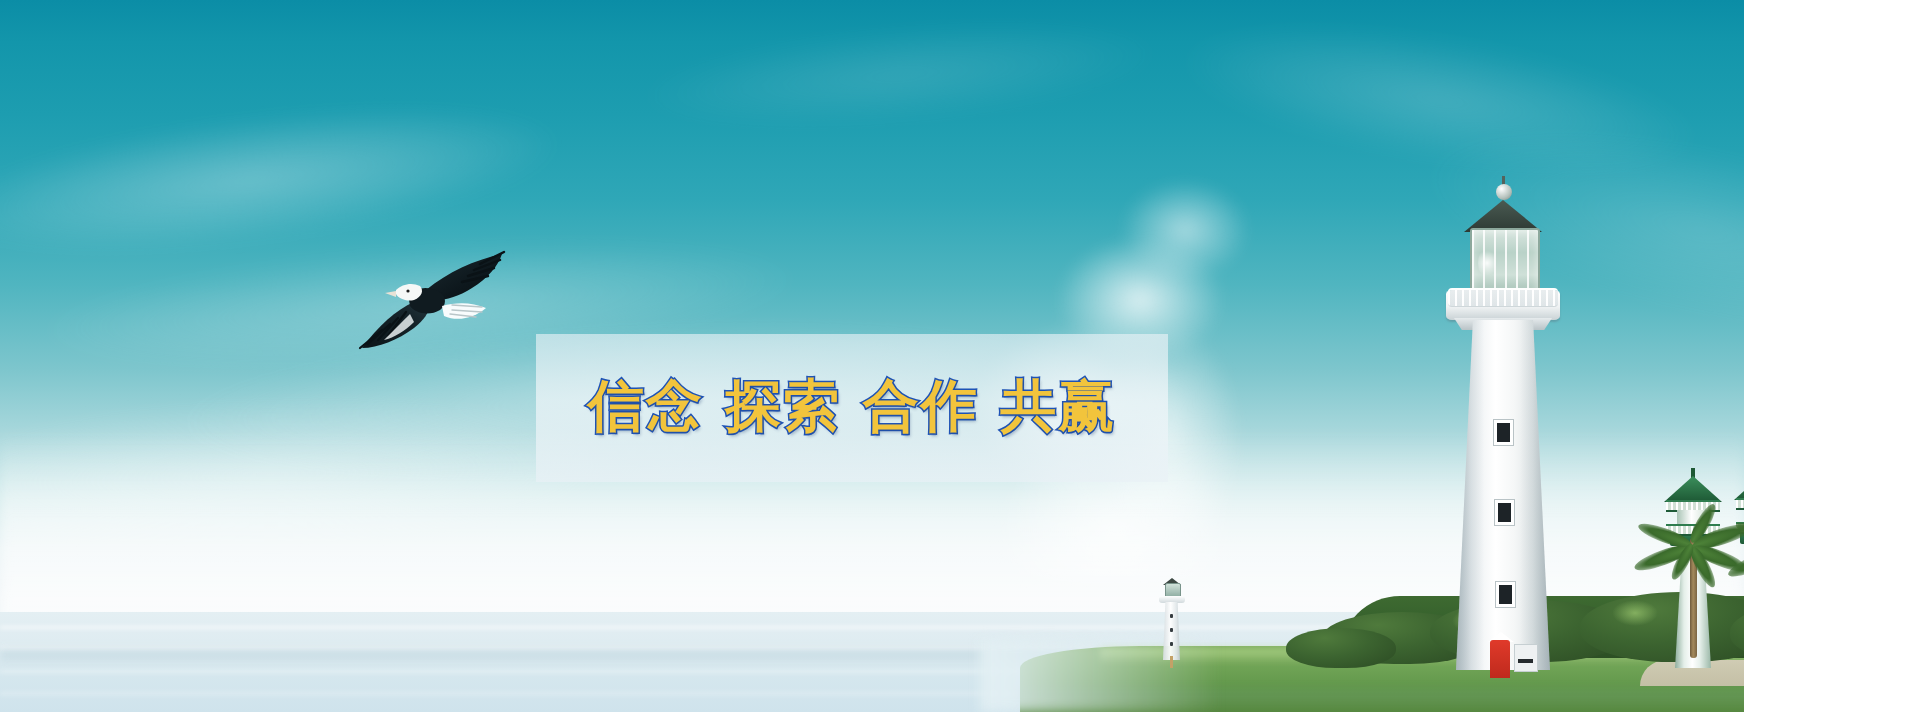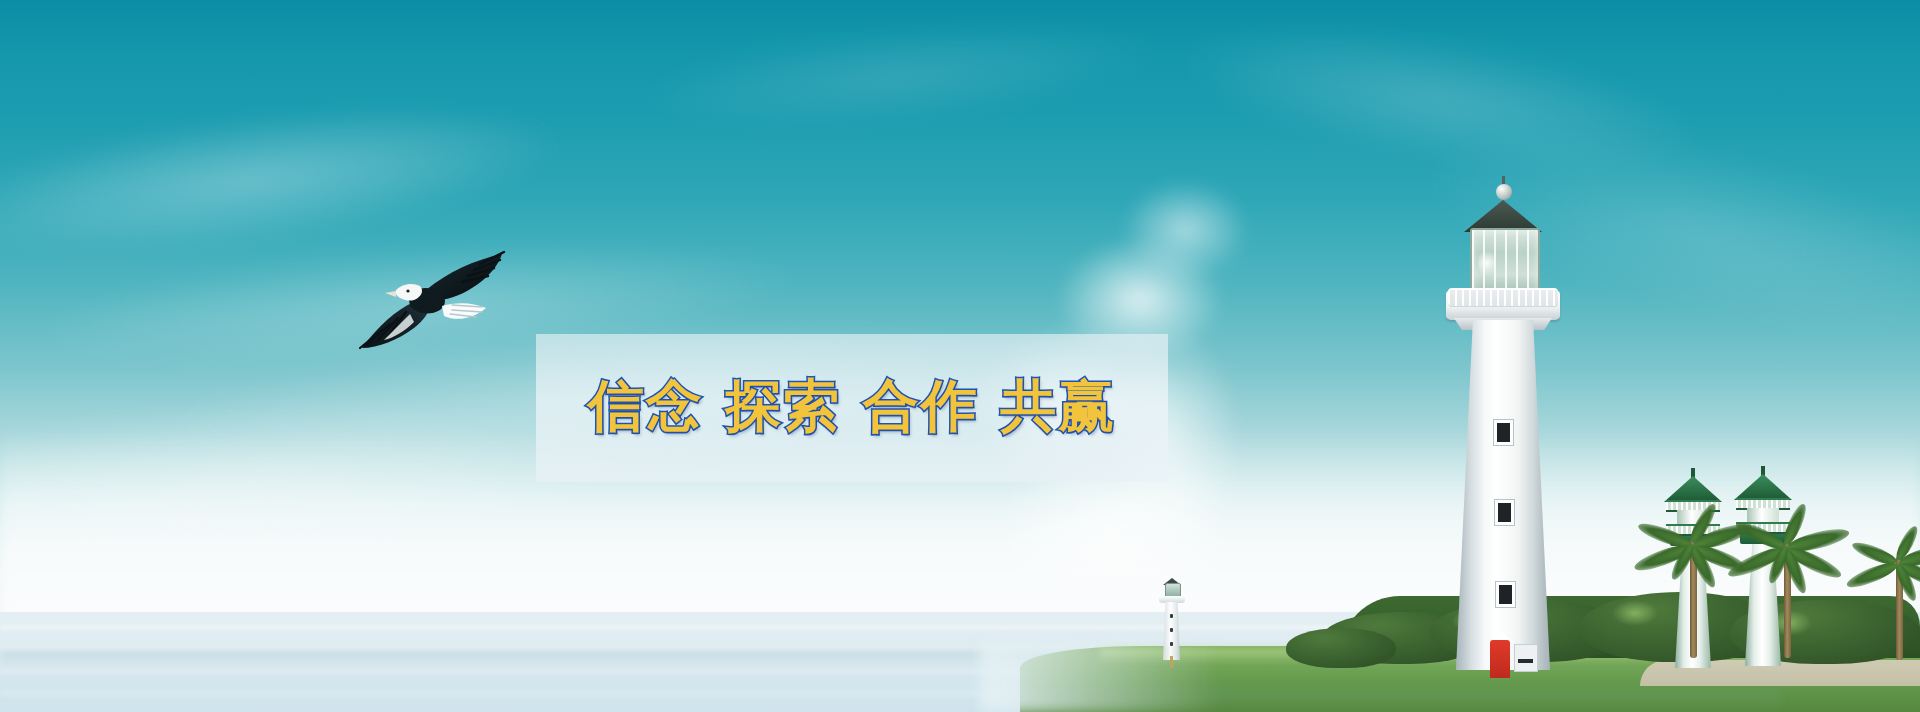--- a/index.html
+++ b/index.html
@@ -1,21 +1,21 @@
 <!DOCTYPE html>
 <html><head>
 <meta charset="utf-8">
 <title>Banner</title>
 <style>
   html,body{margin:0;padding:0;background:#fff;}
   body{font-family:"Liberation Sans","DejaVu Sans",sans-serif;}
 
   #banner{
     position:relative;
-    width:1920px;
+    width:1744px;
     height:712px;
     overflow:hidden;
     background:#1a9fb4;
   }
 
   
   .sky{
     position:absolute; inset:0;
     background:
       linear-gradient(to bottom,

